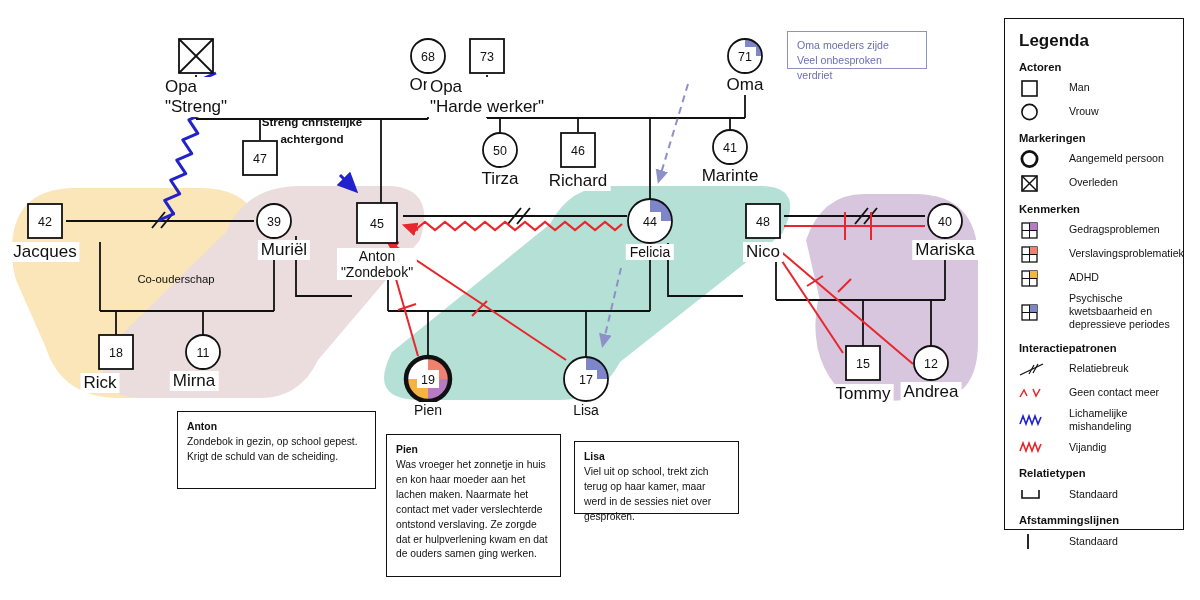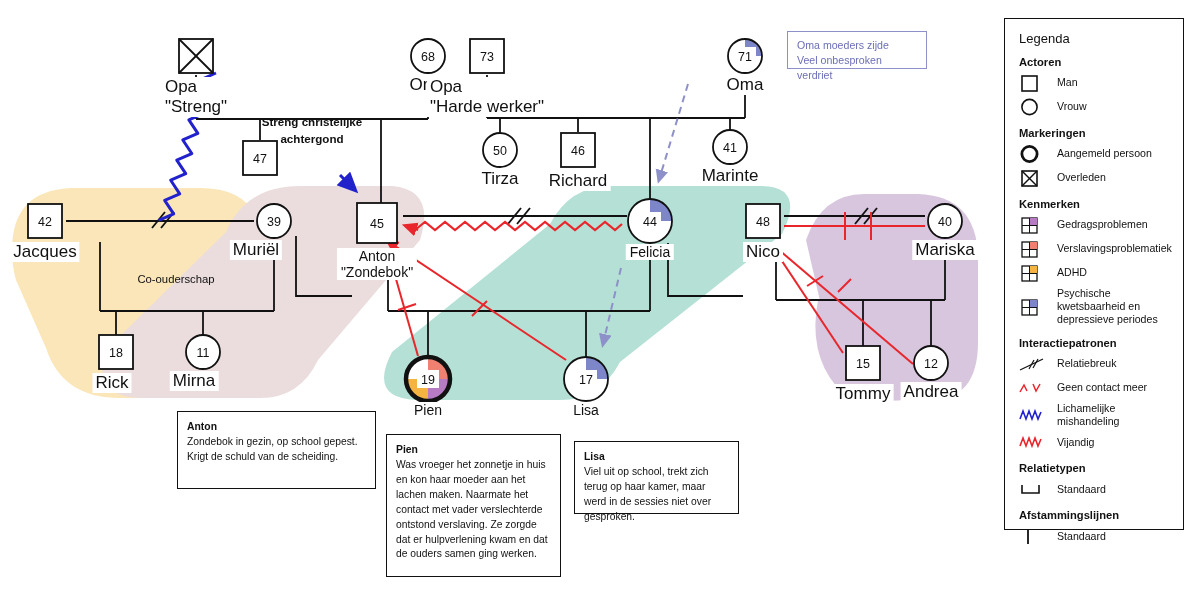--- a/index.html
+++ b/index.html
@@ -4,23 +4,23 @@
 <style>
   html,body{margin:0;padding:0;background:#ffffff;}
   body{width:1200px;height:600px;overflow:hidden;font-family:"Liberation Sans",sans-serif;}
   #stage{position:relative;width:1200px;height:600px;background:#fff;}
   svg#genogram{position:absolute;left:0;top:0;width:1200px;height:600px;}
   .legend{
     position:absolute;left:1004px;top:18px;width:180px;height:512px;
     border:1.5px solid #111;background:#fff;box-sizing:border-box;
     padding:12px 12px 8px 14px;
   }
-  .legend h2{font-size:13px;margin:0 0 10px 0;font-weight:normal;color:#111;}
+  .legend h2{font-size:17px;margin:0 0 10px 0;font-weight:bold;color:#111;}
   .legend h3{font-size:11.2px;margin:10px 0 5px 0;font-weight:bold;color:#111;}
-  .lrow{display:flex;align-items:center;gap:12px;margin:4px 0;}
+  .lrow{display:flex;align-items:center;gap:24px;margin:4px 0;}
   .lrow .lbl{font-size:10.6px;color:#111;line-height:1.25;}
   .lsym{width:26px;height:20px;flex:0 0 26px;display:flex;align-items:center;justify-content:center;}
   .agetxt{font-size:12.5px;fill:#111;}
   .noteBox{position:absolute;box-sizing:border-box;border:1.6px solid #111;background:#fff;
            padding:7px 9px;font-size:10.3px;line-height:1.45;color:#111;}
   .noteBox b{font-size:10.4px;}
   .annoBox{position:absolute;box-sizing:border-box;border:1.3px solid #8e90c9;background:#fff;
            padding:6px 9px;font-size:10.6px;line-height:1.42;color:#6b6fb5;}
   .flabel{position:absolute;background:#fff;font-size:17px;color:#111;padding:0 3px;
           white-space:nowrap;transform:translateX(-50%);}
@@ -247,26 +247,26 @@
 
 <div id="labels-layer">
       <div class="flabel" style="left: 196px; top: 77px;">Opa<br>"Streng"</div>
       <div class="flabel" style="left: 428px; top: 75px;">Oma</div>
       <div class="flabel" style="left: 487px; top: 77px;">Opa<br>"Harde werker"</div>
       <div class="flabel" style="left: 745px; top: 75px;">Oma</div>
       <div class="flabel" style="left: 500px; top: 169px;">Tirza</div>
       <div class="flabel" style="left: 578px; top: 171px;">Richard</div>
       <div class="flabel" style="left: 730px; top: 166px;">Marinte</div>
       <div class="flabel" style="left: 45px; top: 242px; text-align: right;">Jacques</div>
-      <div class="flabel" style="left: 256px; top: 240px;">Muriël</div>
+      <div class="flabel" style="left: 284px; top: 240px;">Muriël</div>
       <div class="bigname" style="left: 377px; top: 248px;">Anton<br>"Zondebok"</div>
       <div class="bigname" style="left: 650px; top: 244px;">Felicia</div>
       <div class="flabel" style="left: 763px; top: 242px;">Nico</div>
       <div class="flabel" style="left: 945px; top: 240px;">Mariska</div>
-      <div class="flabel" style="left: 112px; top: 373px;">Rick</div>
+      <div class="flabel" style="left: 100px; top: 373px;">Rick</div>
       <div class="flabel" style="left: 194px; top: 371px;">Mirna</div>
       <div class="bigname" style="left: 428px; top: 402px;">Pien</div>
       <div class="bigname" style="left: 586px; top: 402px;">Lisa</div>
       <div class="flabel" style="left: 863px; top: 384px;">Tommy</div>
       <div class="flabel" style="left: 931px; top: 382px;">Andrea</div>
     </div>
 
 <div class="boldnote" style="left:312px;top:66px;">
   <span>Streng christelijke</span><br>
   <span>achtergond</span>

